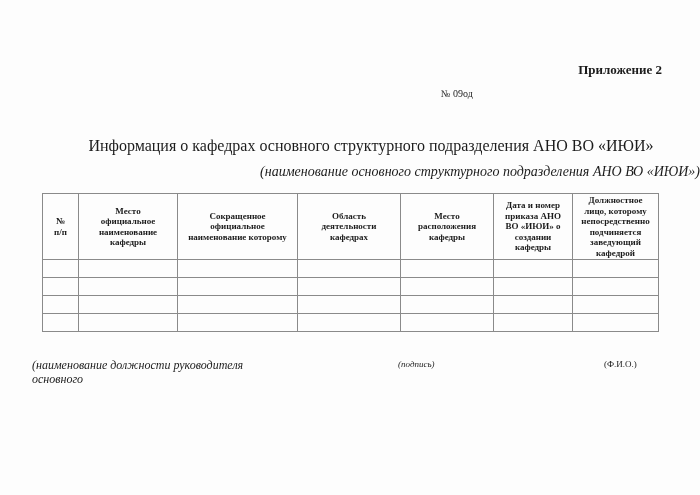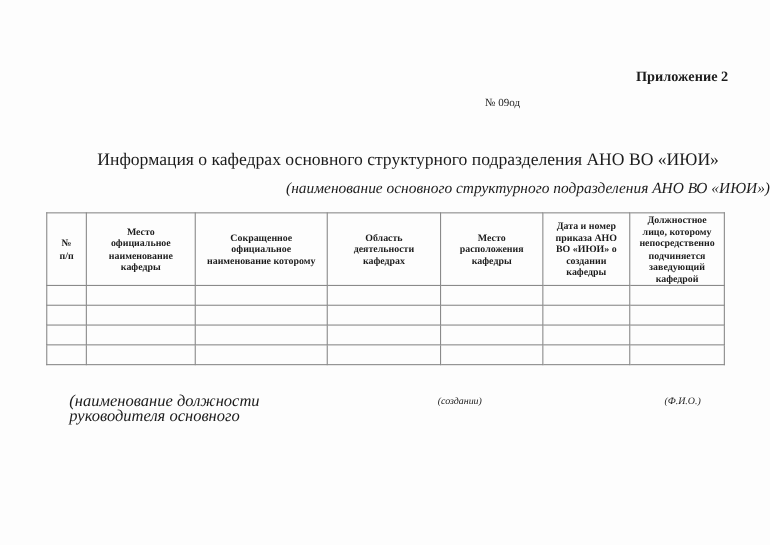--- a/index.html
+++ b/index.html
@@ -45,30 +45,30 @@
     font-weight:bold; font-size:9px; line-height:10.5px;
     text-align:center; vertical-align:middle;
     white-space:pre-line; padding:1px 1px;
     height:64px;
   }
   table.dept td { height:18px; }
   col.c1{width:36px} col.c2{width:99px} col.c3{width:120px}
   col.c4{width:103px} col.c5{width:93px} col.c6{width:79px} col.c7{width:86px}
   
   .footer-note {
-    position:absolute; left:63px; top:358px; width:240px;
-    font-style:italic; font-size:15px; line-height:14px;
+    position:absolute; left:32px; top:358px; width:240px;
+    font-style:italic; font-size:12px; line-height:14px;
   }
   .signature-label {
     position:absolute; left:398px; top:359px;
     font-style:italic; font-size:9px;
   }
   .fio-label {
     position:absolute; left:604px; top:359px;
-    font-style:italic; font-size:9px;
+    font-size:9px;
   }
 </style>
 </head>
 <body>
 
 <div class="page">
 
   <div class="appendix-block">
     <div class="appendix-label">Приложение 2</div>
     <div class="order-number">№ 09од</div>
@@ -155,17 +155,17 @@
           <td></td>
           <td></td>
       </tr>
     </tbody>
   </table>
 
   <div class="footer-note">
     <div>(наименование должности руководителя основного</div>
   </div>
 
-  <div class="signature-label">(создании)</div>
+  <div class="signature-label">(подпись)</div>
 
   <div class="fio-label">(Ф.И.О.)</div>
 
 </div>
 
 </body></html>

